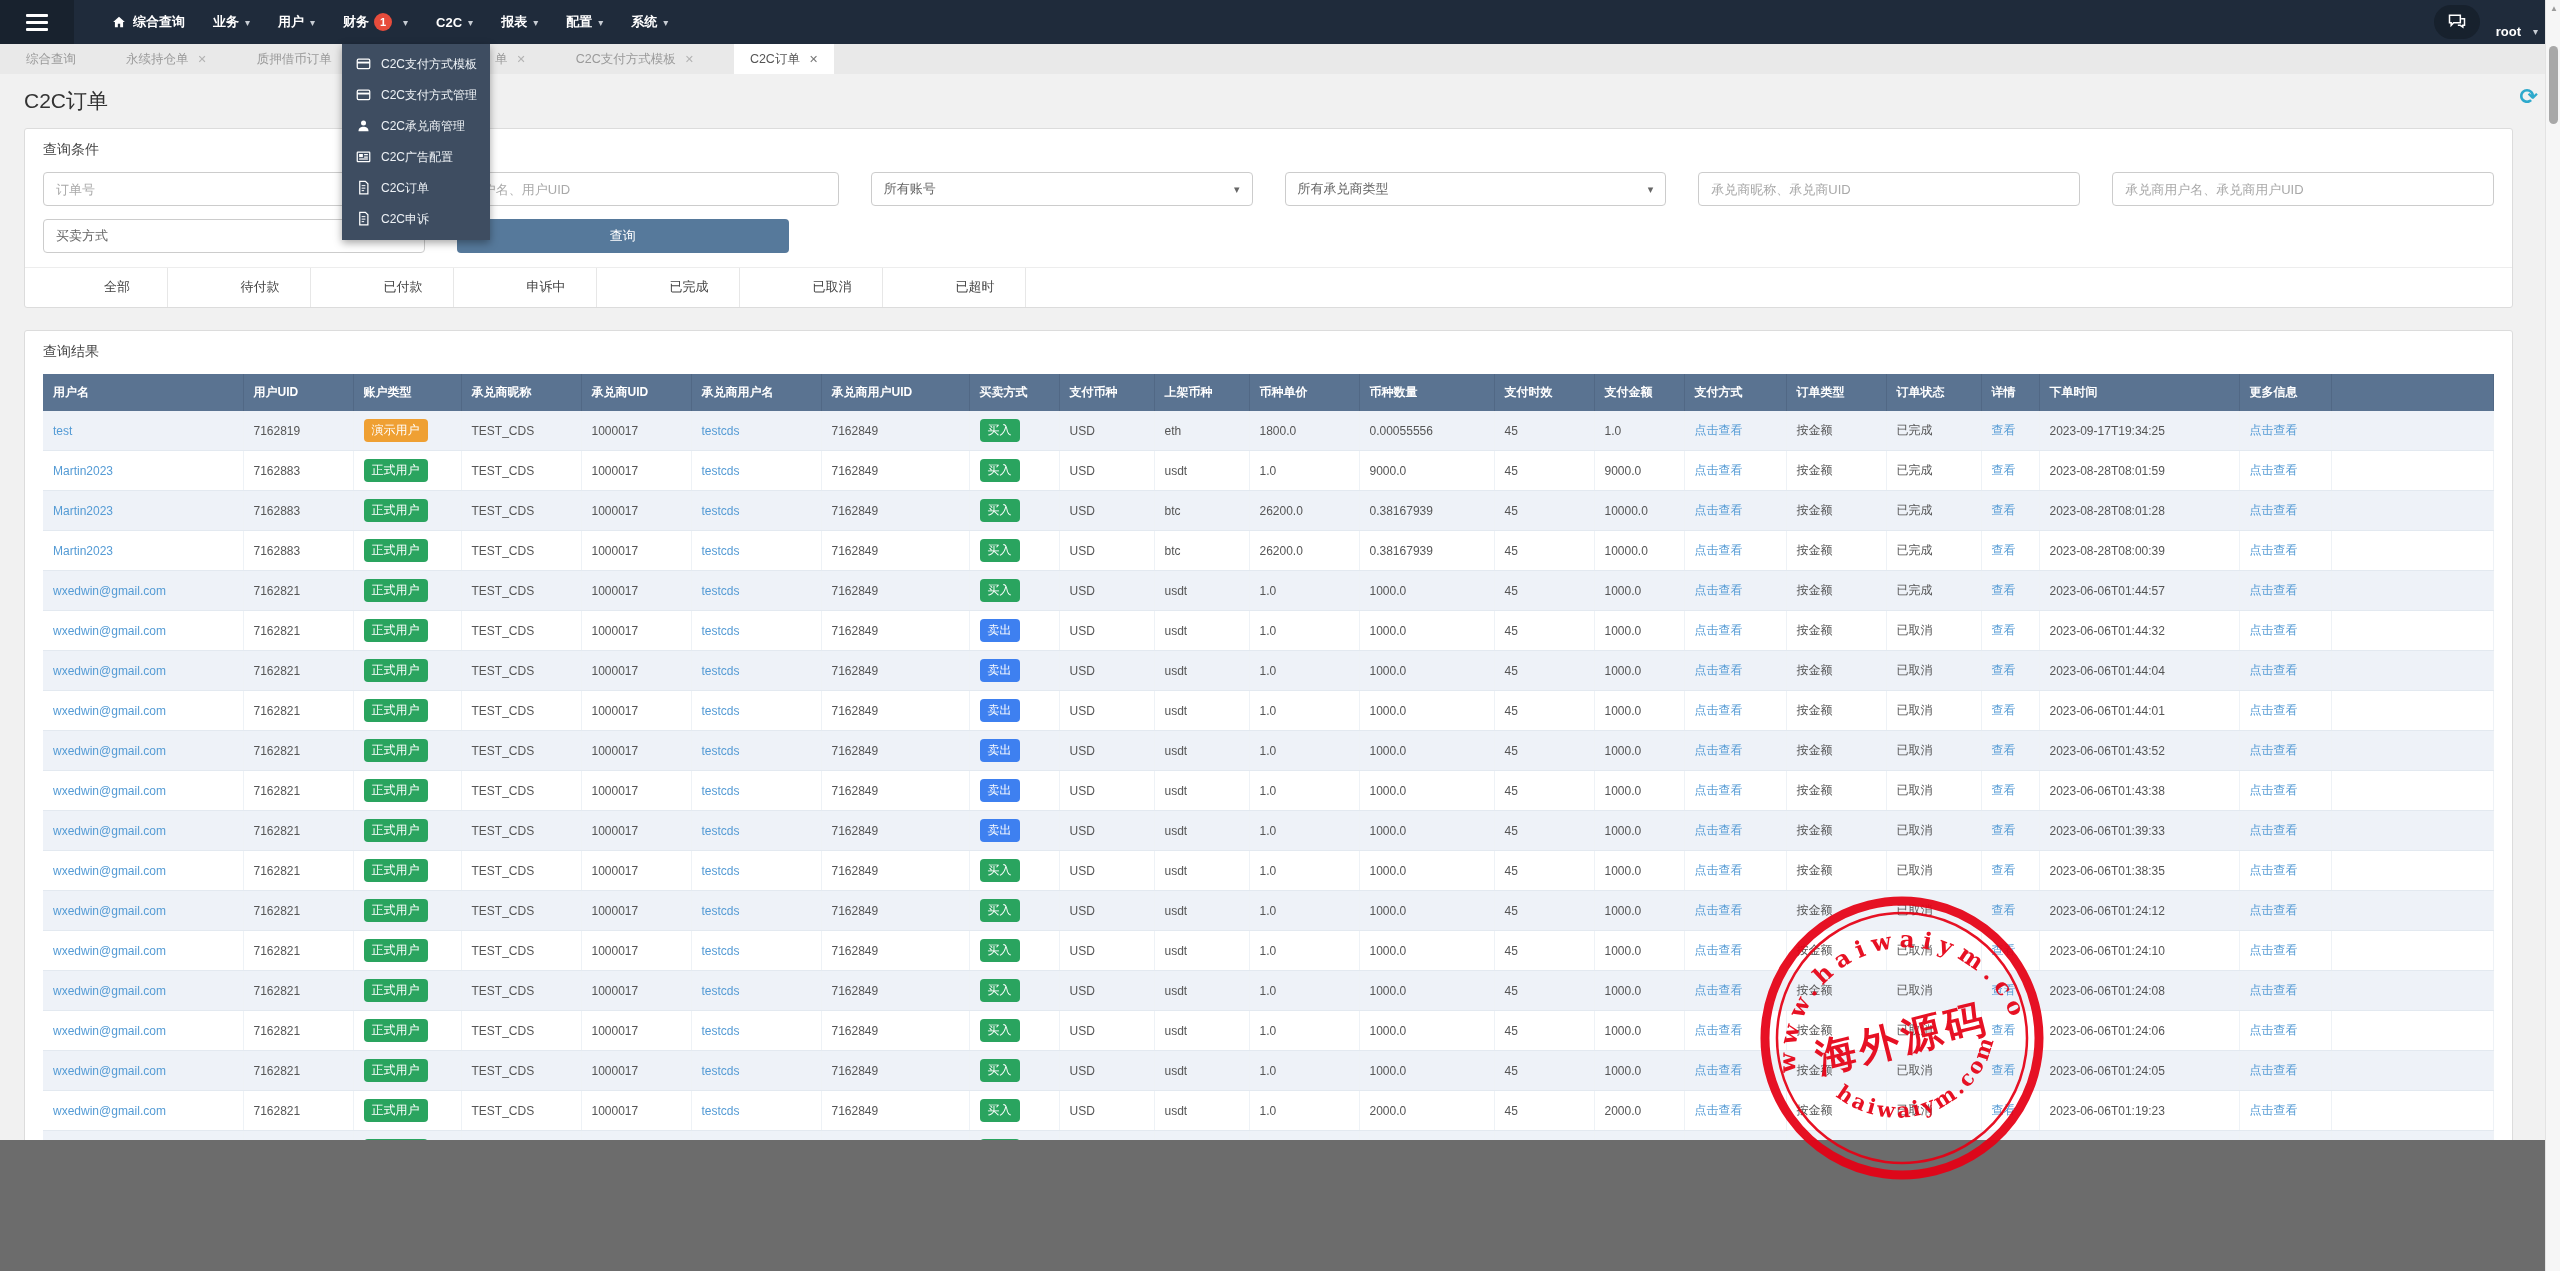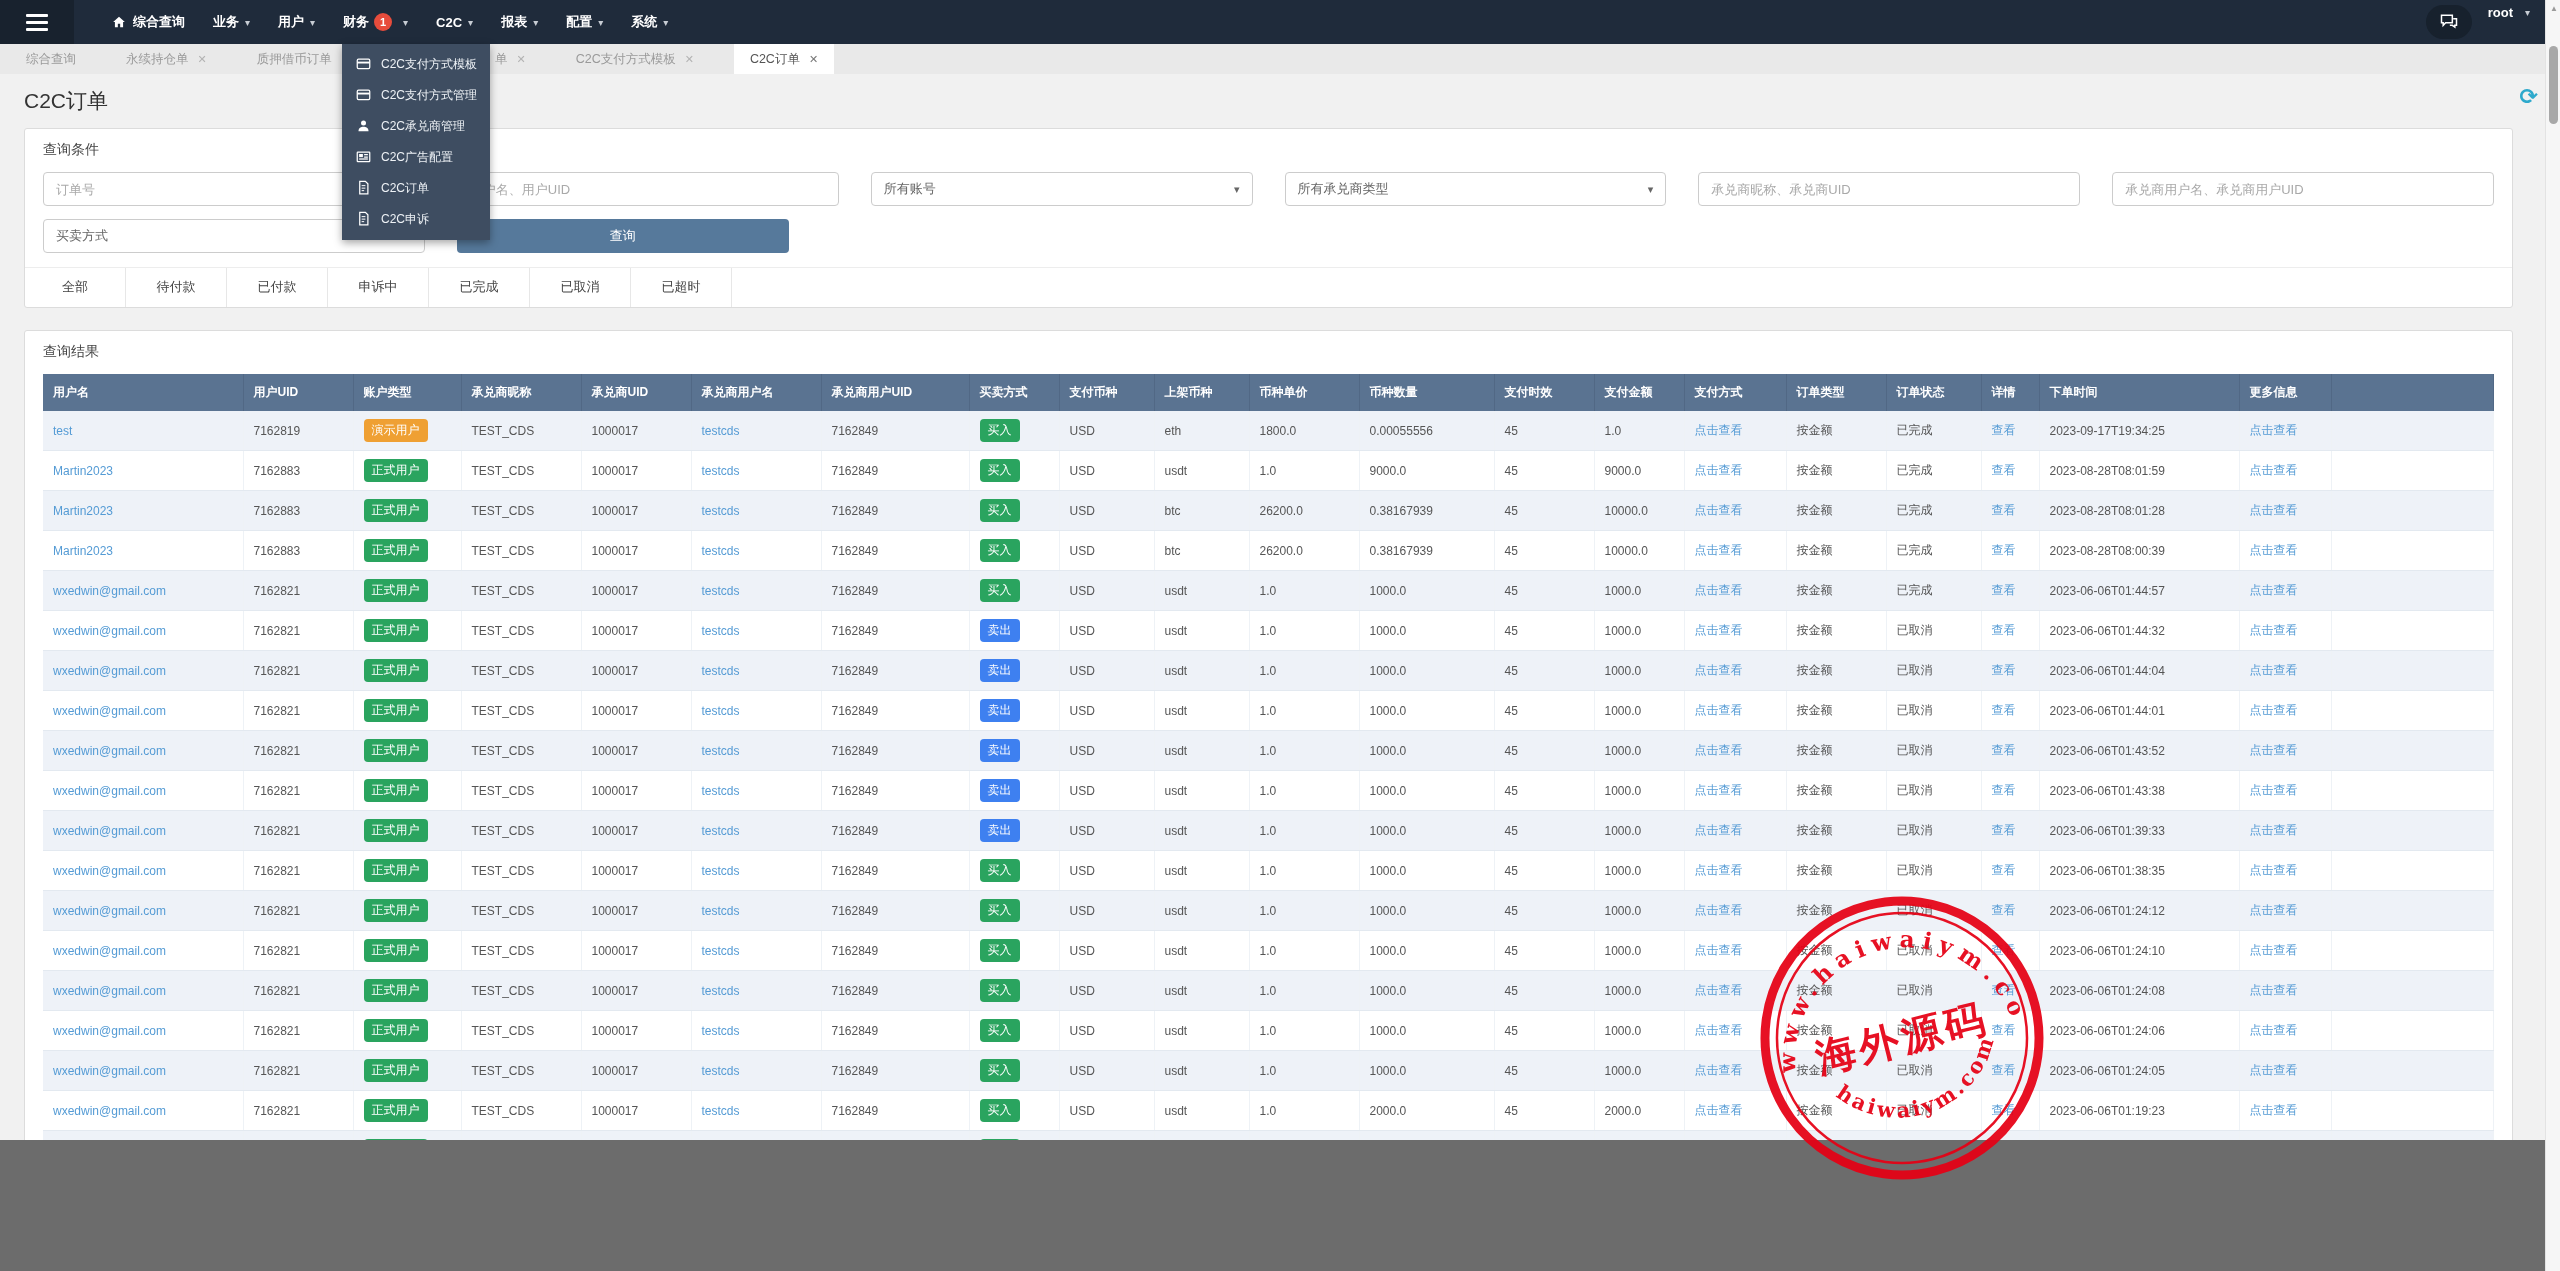--- a/index.html
+++ b/index.html
@@ -13,21 +13,21 @@
   .hamburger{width:74px;height:44px;background:#18222e;display:flex;flex-direction:column;
              justify-content:center;align-items:center;gap:4px;cursor:pointer;}
   .hamburger i{display:block;width:22px;height:3px;background:#fff;border-radius:1px;}
   .nav-menu{display:flex;align-items:center;height:100%;margin-left:24px;}
   .nav-item{display:flex;align-items:center;height:100%;padding:0 14px;color:#fff;
             font-size:13px;font-weight:bold;cursor:pointer;white-space:nowrap;}
   .nav-ico{margin-right:7px;display:flex;}
   .nav-badge{background:#e74c3c;color:#fff;font-size:11px;min-width:18px;height:18px;border-radius:9px;
              display:flex;align-items:center;justify-content:center;margin:0 5px;padding:0 4px;}
   .caret{color:#c7cdd4;font-size:10px;margin-left:6px;font-weight:normal;}
-  .nav-right{margin-left:auto;display:flex;align-items:flex-start;margin-right:30px;gap:16px;}
+  .nav-right{margin-left:auto;display:flex;align-items:flex-end;margin-right:22px;gap:16px;}
   .chat-btn{width:46px;height:34px;background:#17212d;border-radius:17px;display:flex;
             align-items:center;justify-content:center;cursor:pointer;}
   .user-menu{color:#fff;font-size:13px;font-weight:bold;display:flex;align-items:center;gap:6px;cursor:pointer;}
 
   
   .tabbar{position:absolute;top:44px;left:0;width:2560px;height:30px;background:#e9e9e9;
           display:flex;align-items:stretch;padding-left:16px;z-index:10;}
   .tab{display:flex;align-items:center;padding:0 10px;margin-right:30px;color:#9a9a9a;
        font-size:12.5px;cursor:pointer;white-space:nowrap;}
   .tab.pushed{margin-left:95px;}
@@ -52,21 +52,21 @@
   .inp{height:34px;border:1px solid #ccc;border-radius:4px;padding:0 12px;font-size:13px;color:#555;
        width:100%;font-family:inherit;background:#fff;}
   .inp::placeholder{color:#a9a9a9;}
   .select{height:34px;border:1px solid #ccc;border-radius:4px;padding:0 12px;display:flex;
           align-items:center;justify-content:space-between;font-size:13px;color:#666;cursor:pointer;background:#fff;}
   .select-caret{color:#666;font-size:11px;}
   .btn-search{width:332px;height:34px;background:#56799b;color:#fff;font-size:13px;border:none;
               border-radius:4px;display:flex;align-items:center;justify-content:center;cursor:pointer;}
   .filters{display:flex;margin-top:14px;border-top:1px solid #ededed;}
   .filter{width:101px;text-align:center;padding:10px 0 11px;font-size:13px;color:#444;
-          border-right:1px solid #e7e7e7;cursor:pointer;}
+          border-right:1px solid #e7e7e7;cursor:pointer;margin-left:42px;}
 
   
   table{border-collapse:collapse;table-layout:fixed;width:calc(100% - 36px);margin:4px 18px 0;font-size:12px;}
   thead th{background:#5a7391;color:#fff;font-weight:bold;text-align:left;padding:10px;
            border-right:1px solid #516885;white-space:nowrap;overflow:hidden;}
   tbody td{padding:8px 10px;color:#555;border-bottom:1px solid #e3e9f0;border-right:1px solid #eef2f6;
            white-space:nowrap;overflow:hidden;}
   tbody tr:nth-child(odd){background:#eef2f8;}
   tbody tr:nth-child(even){background:#fff;}
   .link{color:#549bd5;cursor:pointer;}

